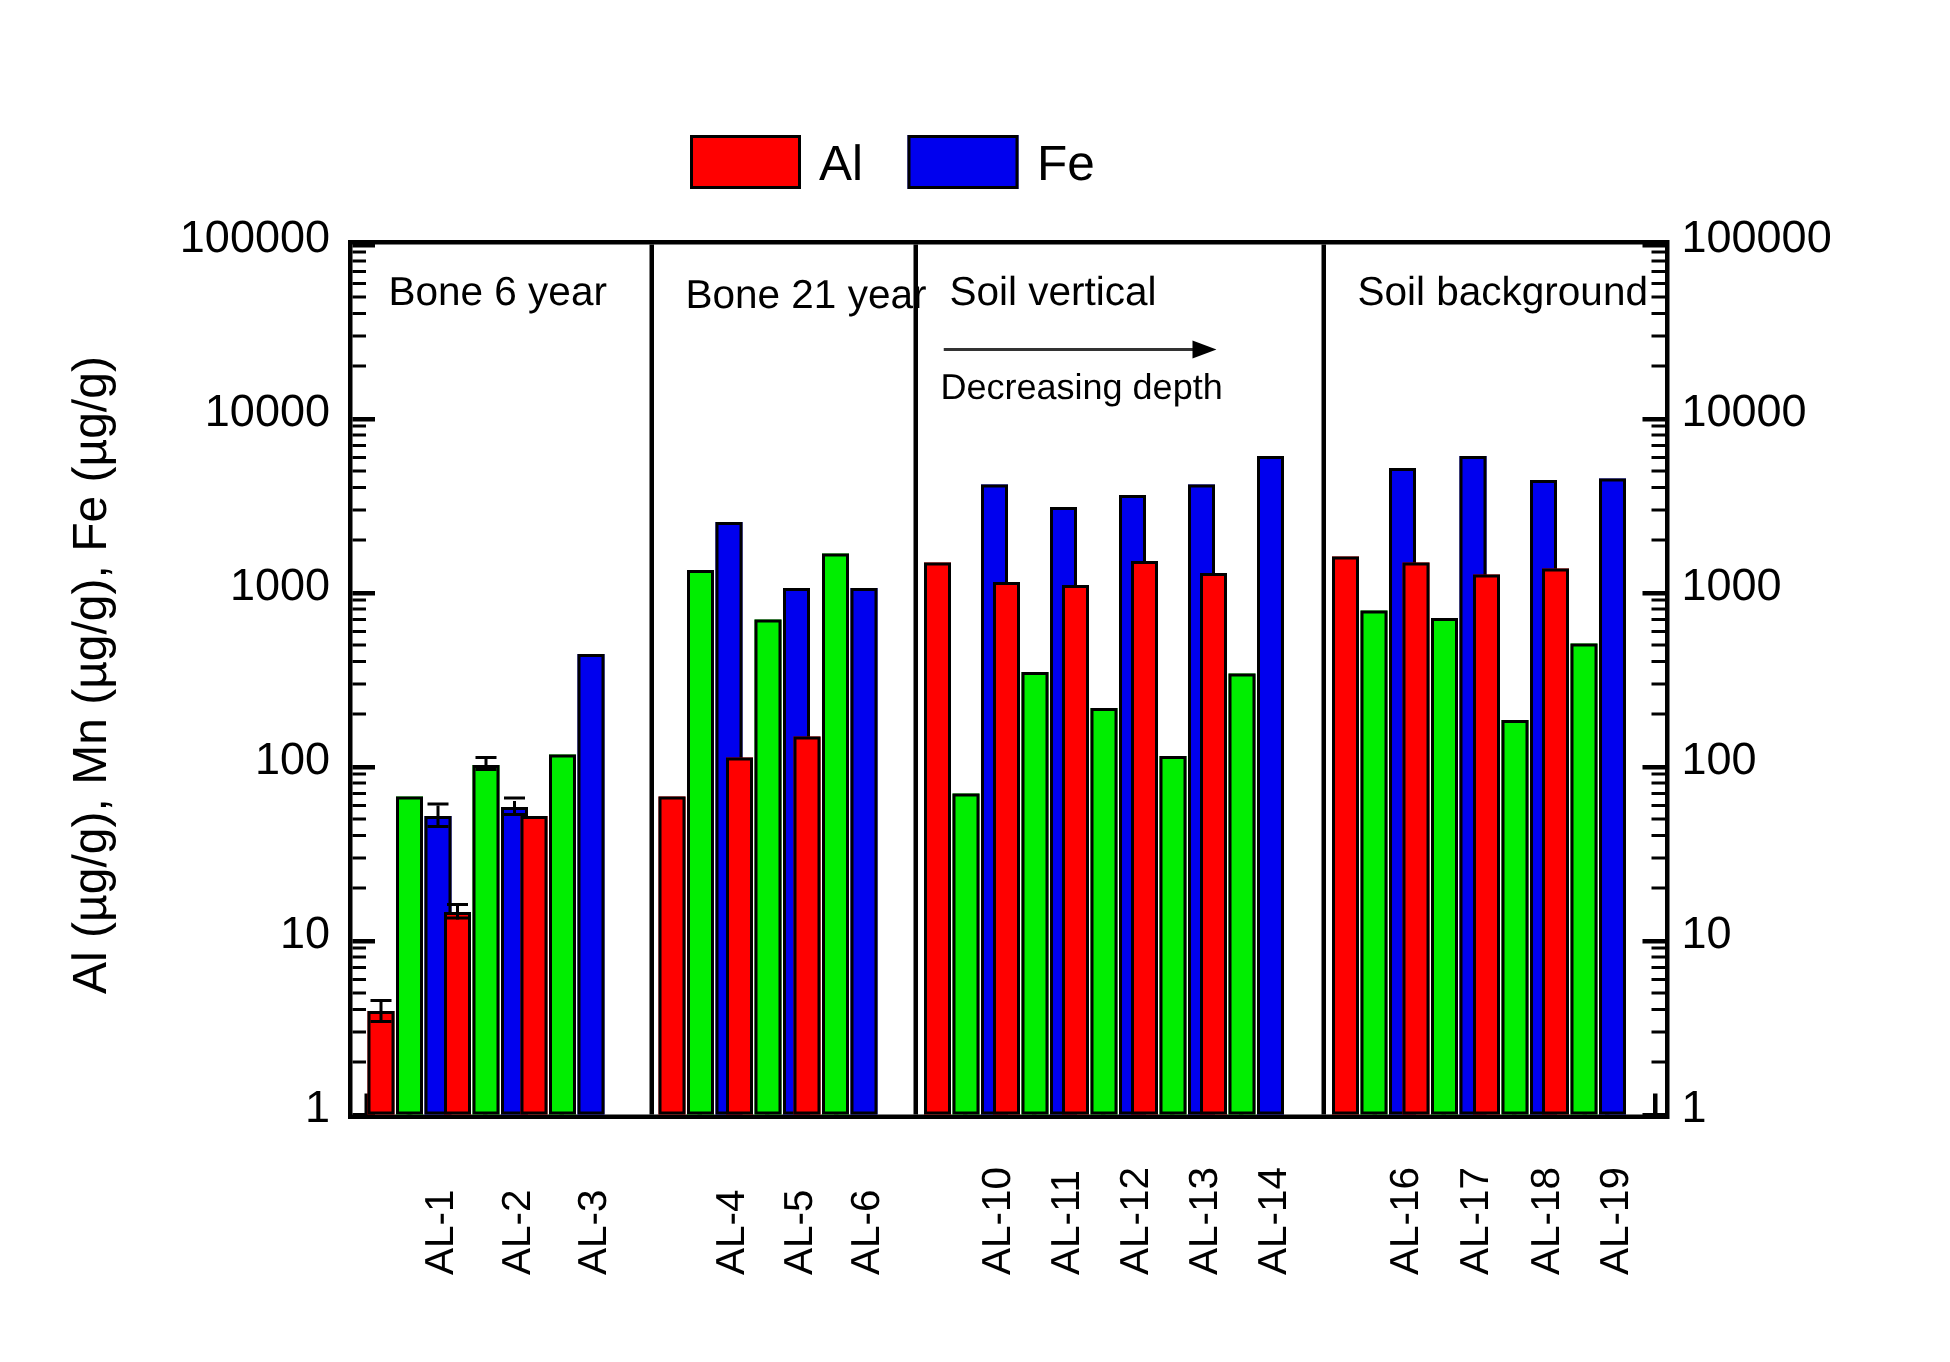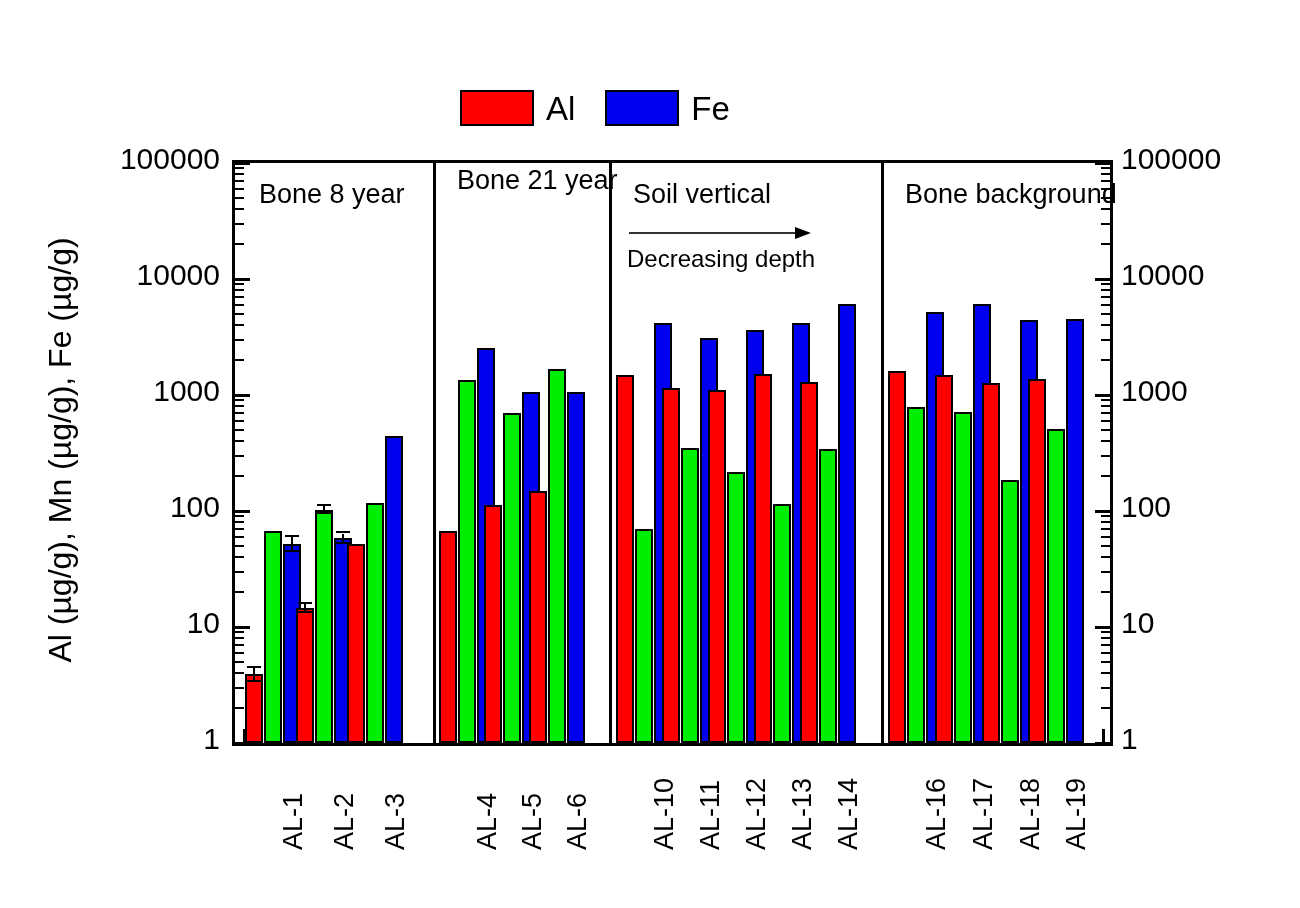--- a/index.html
+++ b/index.html
@@ -321,29 +321,29 @@
         <div class="xtick" style="left: 867px; top: 566px; height: 14px;"></div>
         <div class="xtick" style="left: 835px; top: 566px; height: 14px;"></div>
         <div class="xtick" style="left: 36px; top: 566px; height: 14px;"></div>
       </div>
     <div id="dividers">
         <div class="panel-divider" style="left: 198px;"></div>
         <div class="panel-divider" style="left: 374px;"></div>
         <div class="panel-divider" style="left: 646px;"></div>
       </div>
     <div id="captions">
-        <div class="panel-caption" style="left: 24px; top: 18px;">Bone 8 year</div>
-        <div class="panel-caption" style="left: 222px; top: 4px;">Bone 21 year</div>
+        <div class="panel-caption" style="left: 24px; top: 18px;">Bone 6 year</div>
+        <div class="panel-caption" style="left: 222px; top: 20px;">Bone 21 year</div>
         <div class="panel-caption" style="left: 398px; top: 18px;">Soil vertical</div>
         <svg width="182" height="16" style="position: absolute; left: 394px; top: 62px;">
           <line x1="0" y1="8" x2="168" y2="8" stroke="#333" stroke-width="2"></line>
           <polygon points="166,2 182,8 166,14" fill="#000"></polygon>
         </svg>
         <div class="panel-sub" style="left: 392px; top: 84px;">Decreasing depth</div>
-        <div class="panel-caption" style="left: 670px; top: 18px;">Bone background</div>
+        <div class="panel-caption" style="left: 670px; top: 18px;">Soil background</div>
       </div>
     <div id="bars">
         <div class="bar" title="Al AL-1: 3.9" style="left: 10.0769px; width: 18px; height: 68.5635px; background: rgb(255, 0, 0);"></div>
         <div class="errbar" style="left: 18.0769px; bottom: 60.9052px; height: 14.3046px;"></div>
         <div class="errcap" style="left: 12.0769px; bottom: 75.2098px; width: 14px;"></div>
         <div class="errcap" style="left: 12.0769px; bottom: 60.9052px; width: 14px;"></div>
         <div class="bar" title="Mn AL-1: 67" style="left: 29.0769px; width: 18px; height: 211.825px; background: rgb(0, 238, 0);"></div>
         <div class="bar" title="Fe AL-1: 52" style="left: 48.0769px; width: 18px; height: 199.056px; background: rgb(0, 0, 238);"></div>
         <div class="errbar" style="left: 56.0769px; bottom: 190.641px; height: 15.625px;"></div>
         <div class="errcap" style="left: 50.0769px; bottom: 206.266px; width: 14px;"></div>

